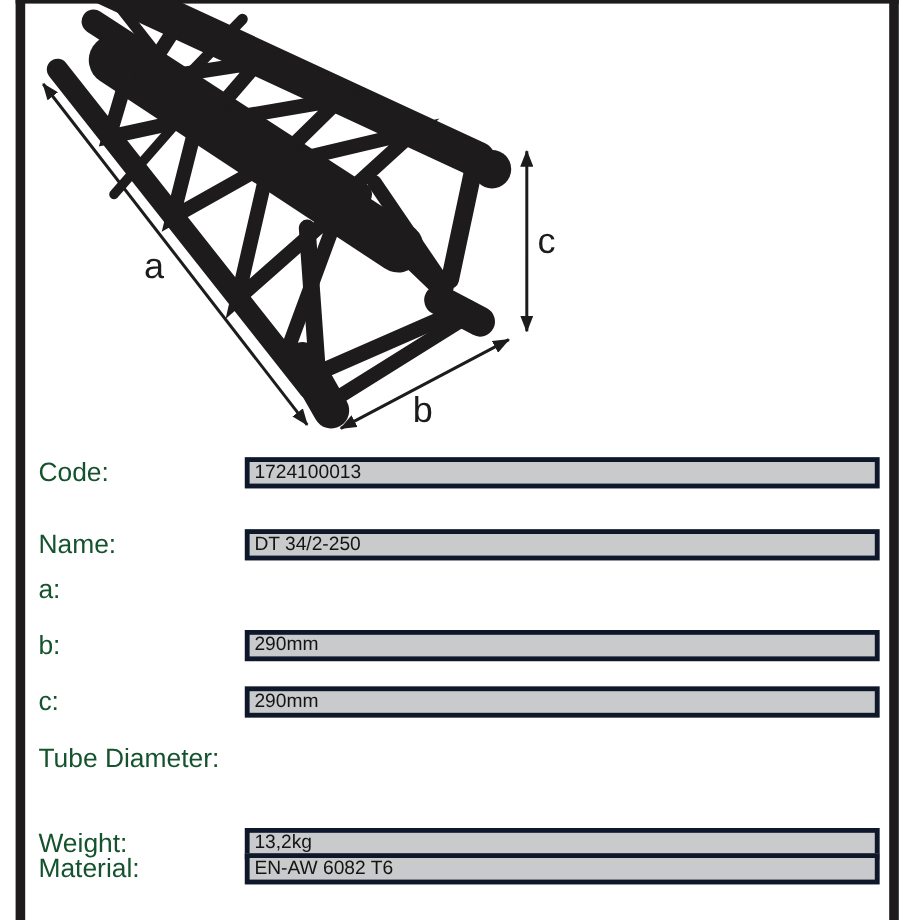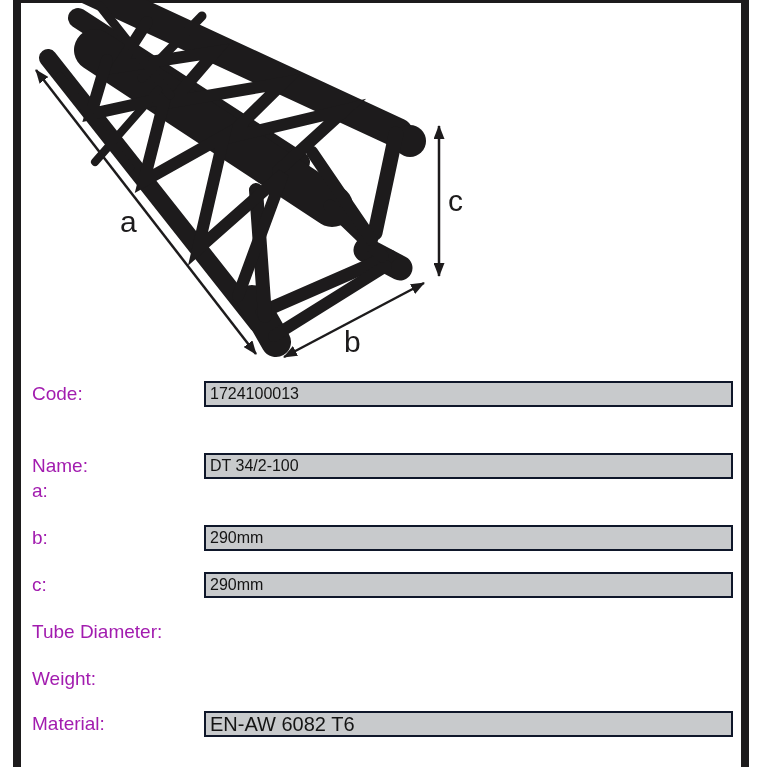--- a/index.html
+++ b/index.html
@@ -9,29 +9,29 @@
   }
   .frame{
     position:absolute;left:13px;top:0;width:736px;height:790px;
     border-left:8px solid #1d1b1c;border-right:8px solid #1d1b1c;border-top:3px solid #1d1b1c;
     box-sizing:border-box;pointer-events:none;
   }
   .truss-svg{position:absolute;left:0;top:0;}
   .row{position:absolute;left:0;width:767px;height:26px;}
   .row .lbl{
     position:absolute;left:32px;top:0;height:26px;display:flex;align-items:center;
-    font-size:19px;letter-spacing:0;color:#a21caf;white-space:nowrap;
+    font-size:22px;letter-spacing:0;color:#14532d;white-space:nowrap;
   }
   .row .field{
     position:absolute;left:204px;top:0;width:529px;height:26px;box-sizing:border-box;
-    background:#c8cacc;border:2px solid #0f172a;
+    background:#c8cacc;border:4px solid #0f172a;
     display:flex;align-items:center;padding-left:4px;
     font-size:16px;color:#141414;white-space:nowrap;overflow:hidden;
   }
-  .row.big .field{font-size:20px;}
+  .row.big .field{font-size:16px;}
   .dim-label{font-size:30px;fill:#1d1b1c;}
 </style>
 </head>
 <body>
 
 <div class="page">
 
   <div class="frame"></div>
 
   <svg class="truss-svg" width="500" height="368" viewBox="0 0 500 368">
@@ -77,45 +77,46 @@
     <text class="dim-label" x="120" y="232">a</text>
     <text class="dim-label" x="344" y="352">b</text>
     <text class="dim-label" x="448" y="211">c</text>
   </svg>
 
   <div class="row" style="top:381px">
     <span class="lbl">Code:</span>
     <div class="field" role="textbox">1724100013</div>
   </div>
 
-  <div class="row" style="top:453px">
+  <div class="row" style="top:441px">
     <span class="lbl">Name:</span>
-    <div class="field" role="textbox">DT 34/2-100</div>
+    <div class="field" role="textbox">DT 34/2-250</div>
   </div>
 
   <div class="row" style="top:478px">
     <span class="lbl">a:</span>
   </div>
 
   <div class="row" style="top:525px">
     <span class="lbl">b:</span>
     <div class="field" role="textbox">290mm</div>
   </div>
 
   <div class="row" style="top:572px">
     <span class="lbl">c:</span>
     <div class="field" role="textbox">290mm</div>
   </div>
 
   <div class="row" style="top:619px">
     <span class="lbl">Tube Diameter:</span>
   </div>
 
-  <div class="row" style="top:666px">
+  <div class="row" style="top:690px">
     <span class="lbl">Weight:</span>
+    <div class="field" role="textbox">13,2kg</div>
   </div>
 
   <div class="row big" style="top:711px">
     <span class="lbl">Material:</span>
     <div class="field" role="textbox">EN-AW 6082 T6</div>
   </div>
 
 </div>
 
 </body></html>

